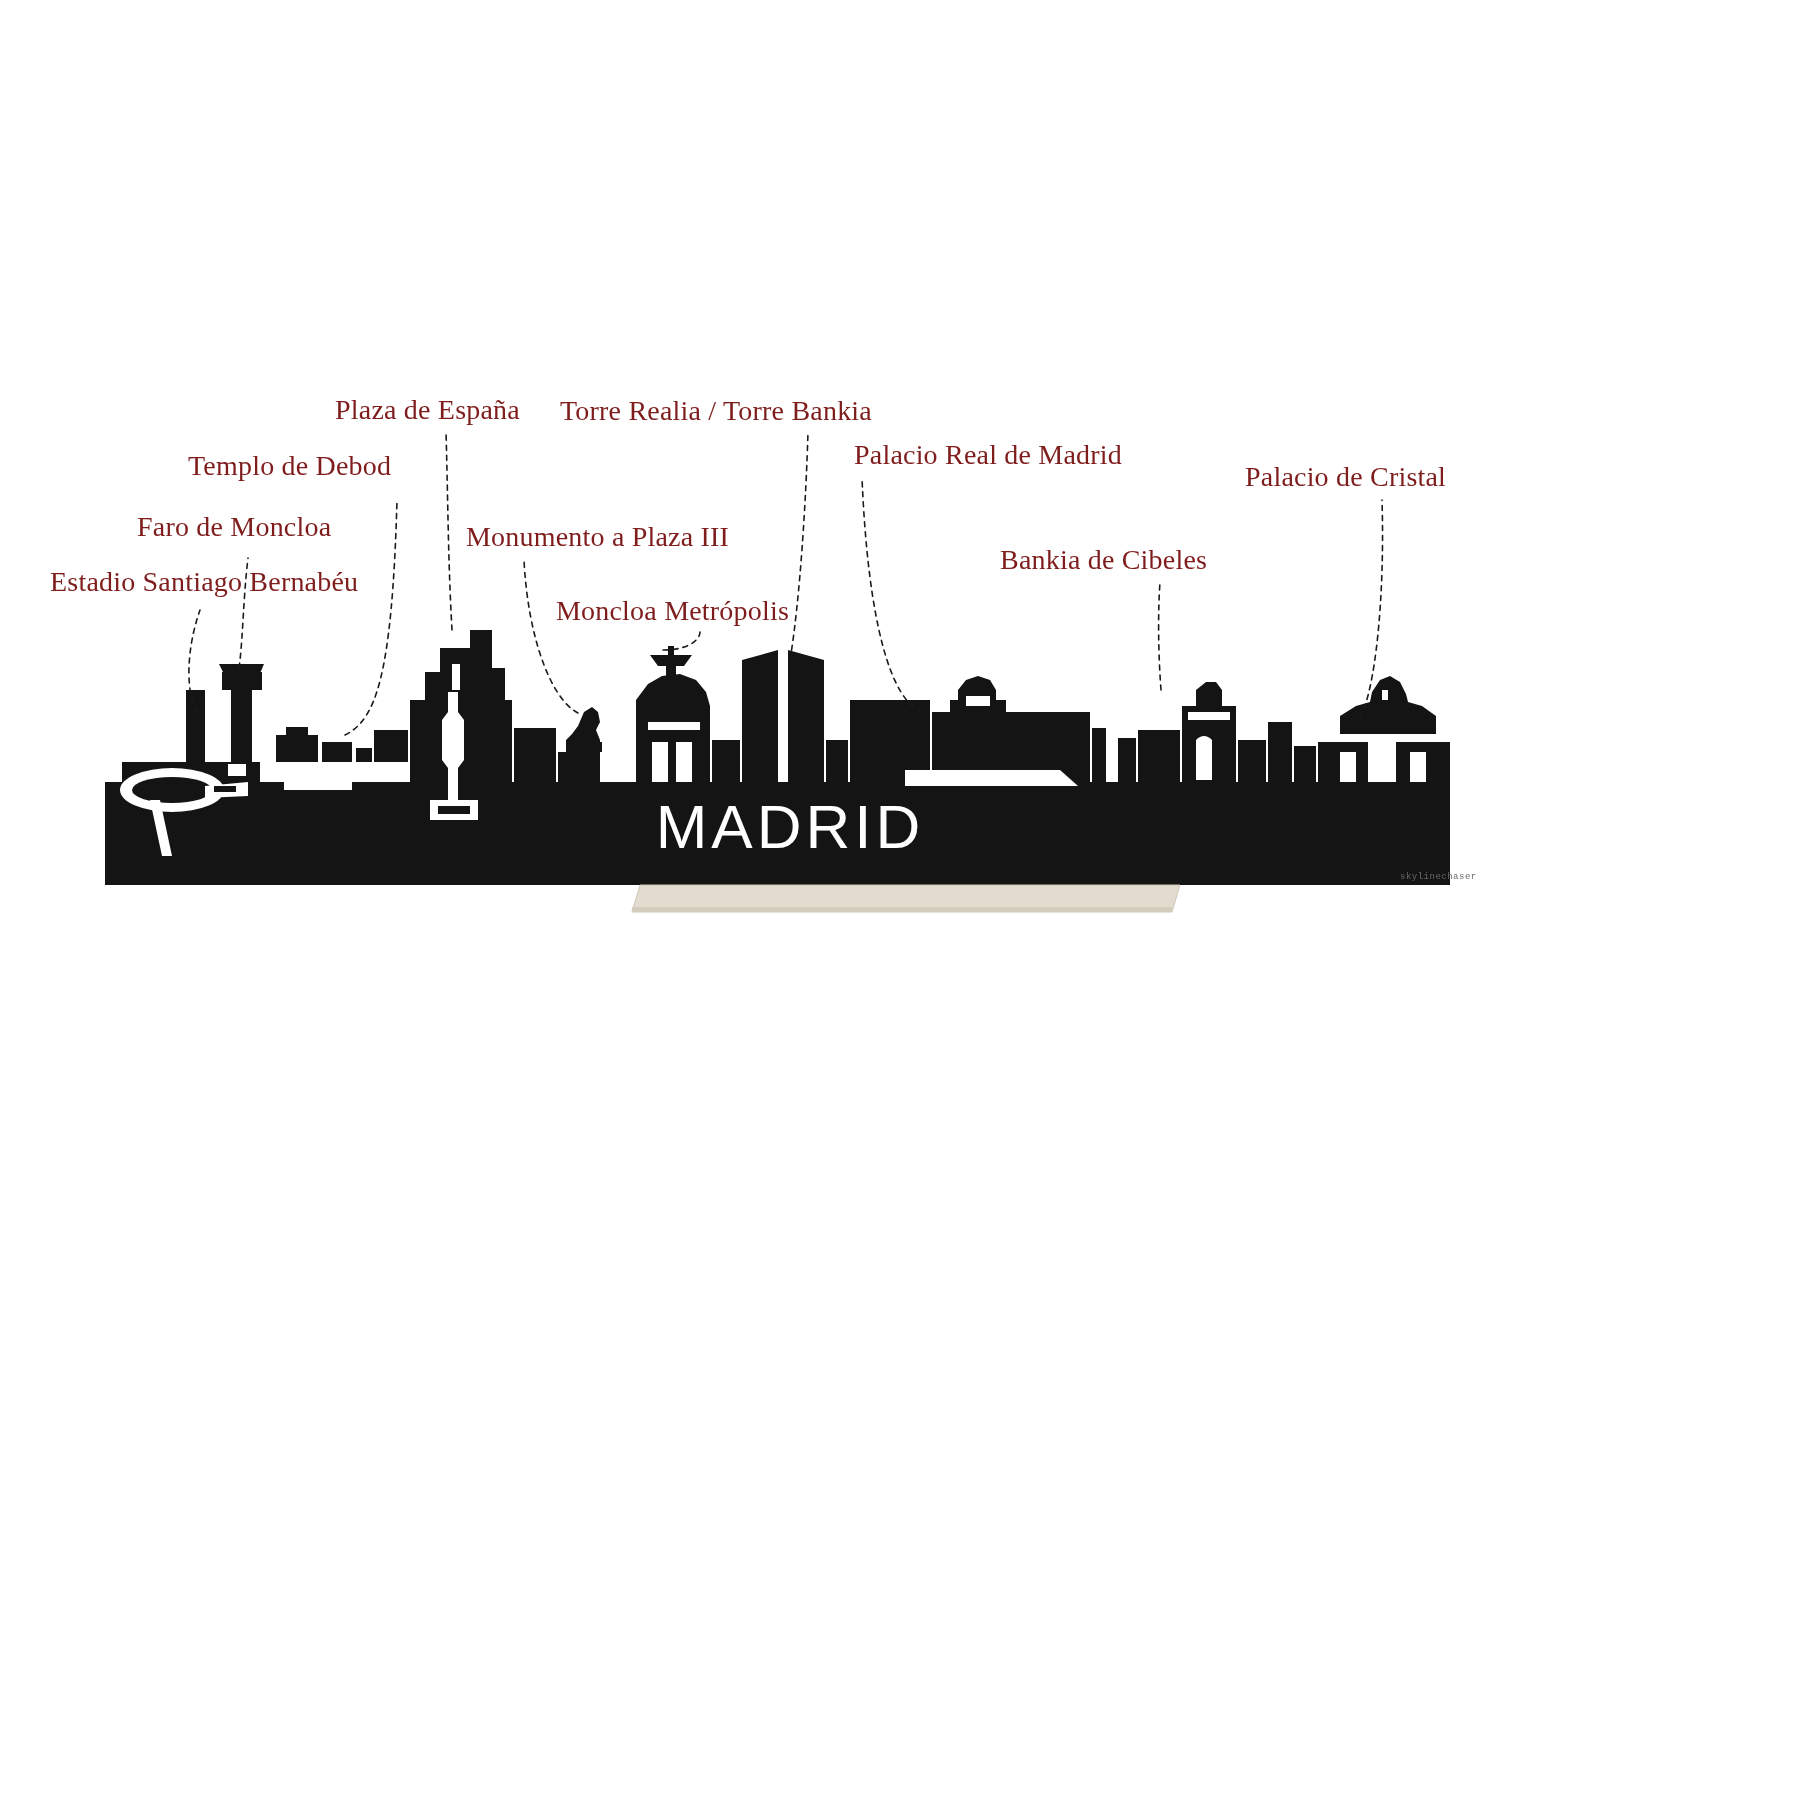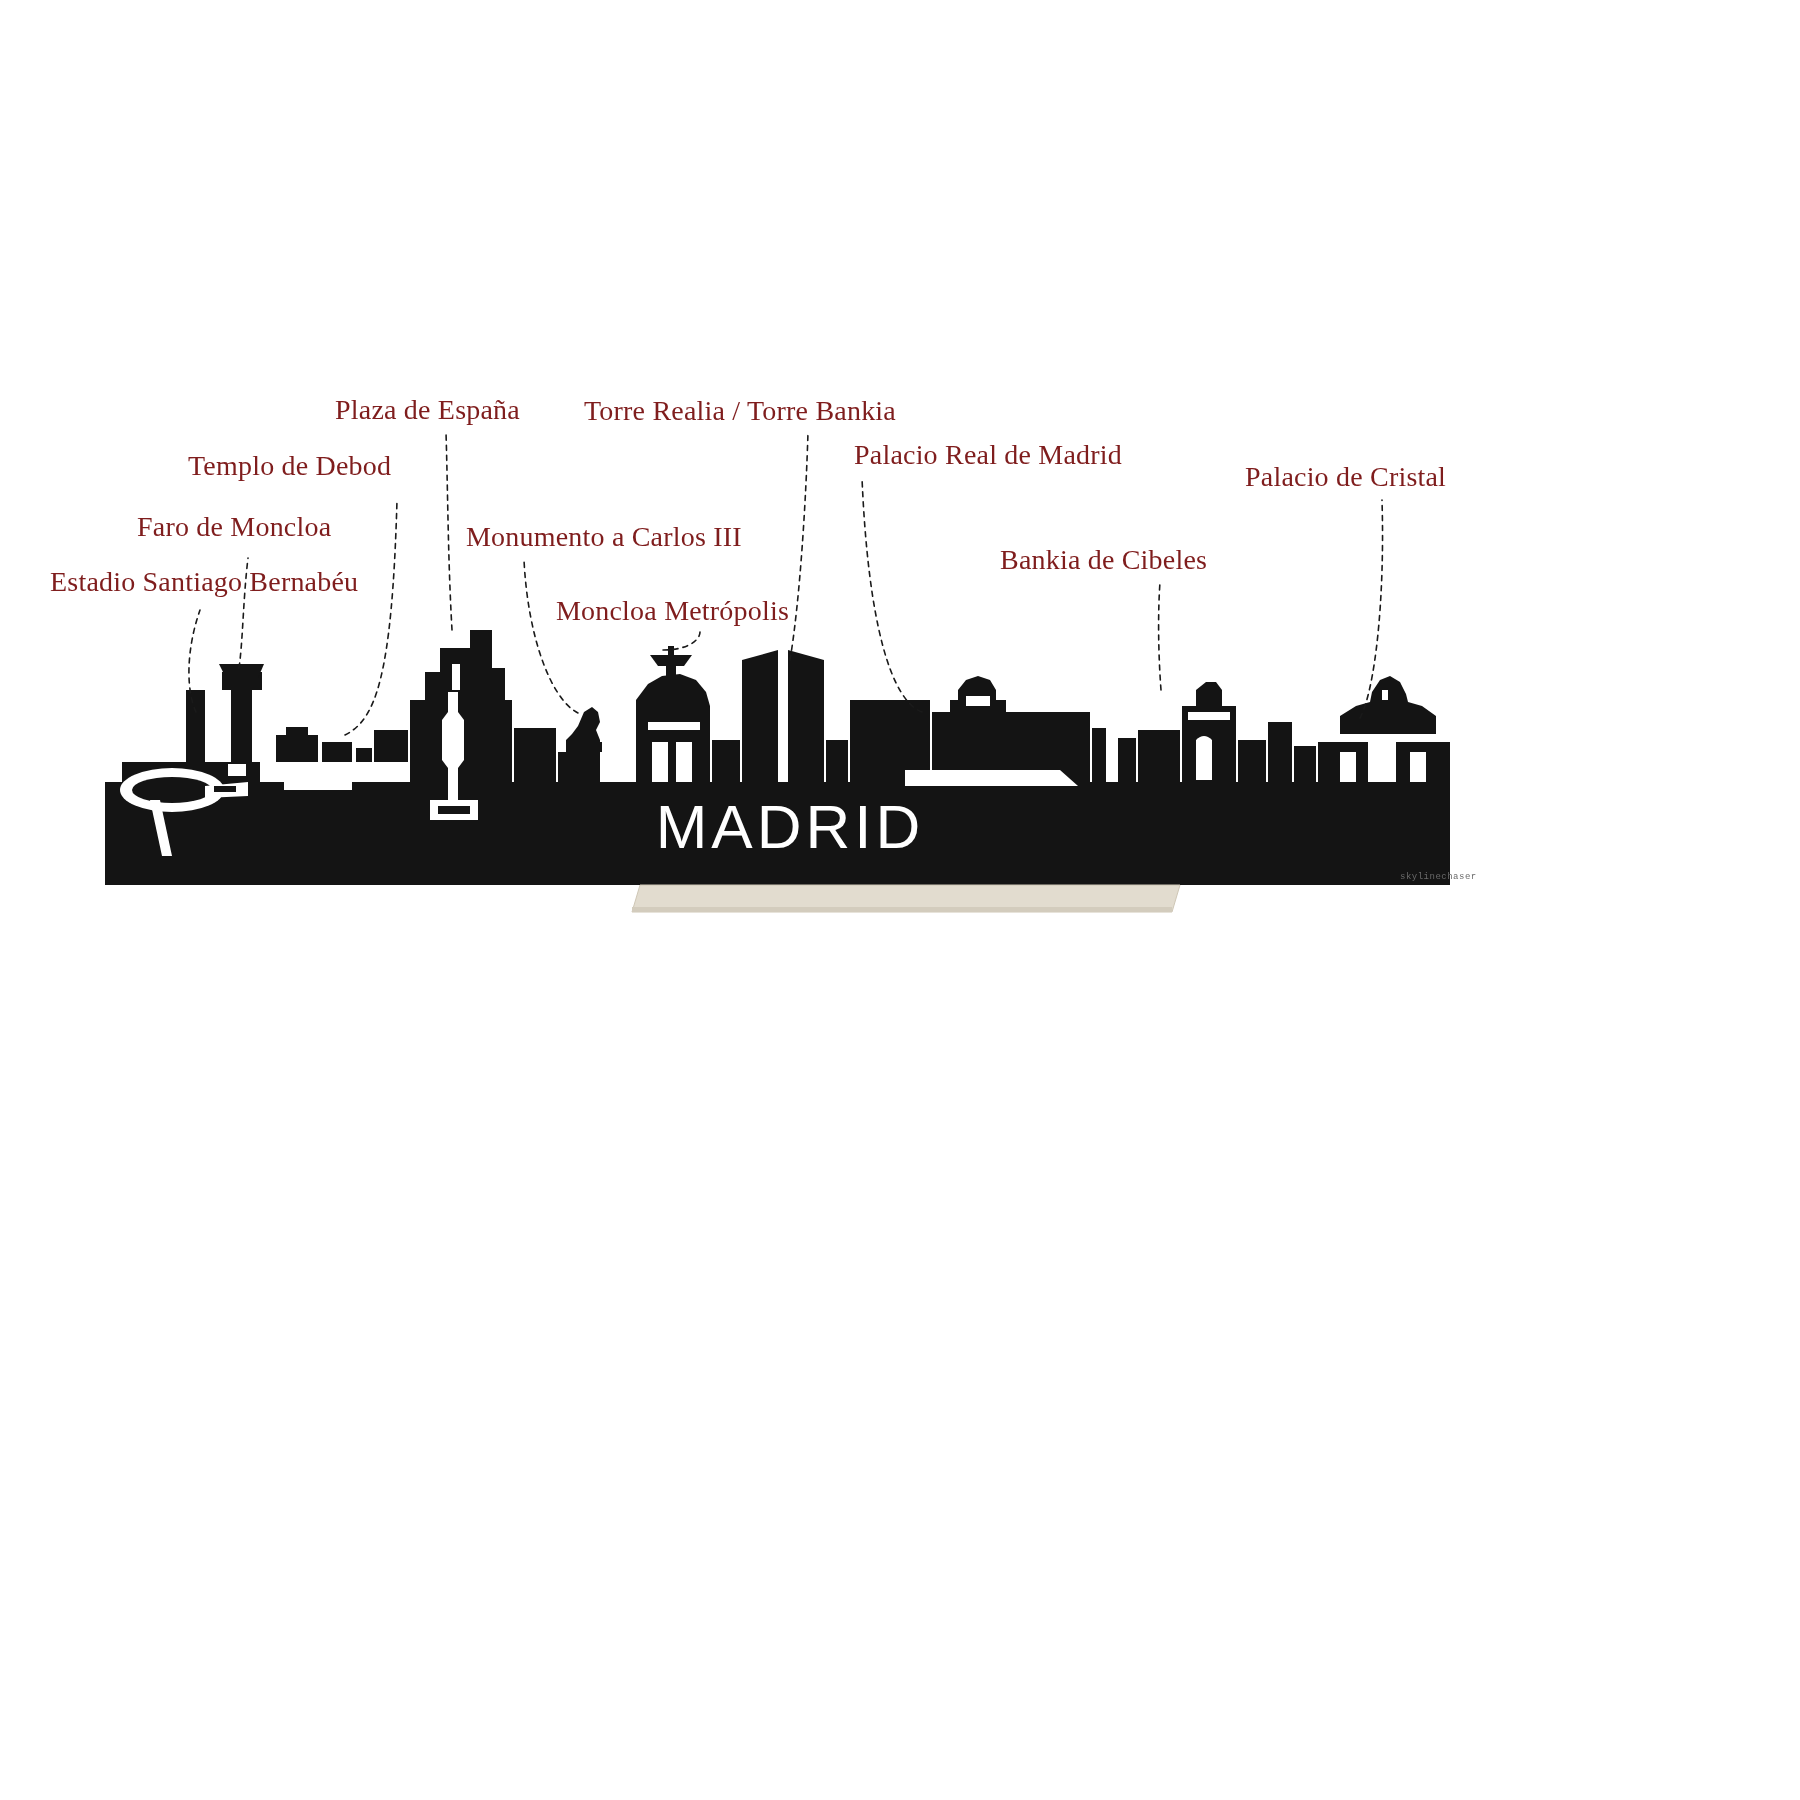--- a/index.html
+++ b/index.html
@@ -181,25 +181,25 @@
   </svg>
 
   <div class="annotation-label" style="left:50px; top:568px;">Estadio Santiago Bernabéu</div>
 
   <div class="annotation-label" style="left:137px; top:513px;">Faro de Moncloa</div>
 
   <div class="annotation-label" style="left:188px; top:452px;">Templo de Debod</div>
 
   <div class="annotation-label" style="left:335px; top:396px;">Plaza de España</div>
 
-  <div class="annotation-label" style="left:466px; top:523px;">Monumento a Carlos III</div>
+  <div class="annotation-label" style="left:466px; top:523px;">Monumento a Plaza III</div>
 
   <div class="annotation-label" style="left:556px; top:597px;">Moncloa Metrópolis</div>
 
-  <div class="annotation-label" style="left:584px; top:397px;text-align:right;">Torre Realia / Torre Bankia</div>
+  <div class="annotation-label" style="left:560px; top:397px;text-align:right;">Torre Realia / Torre Bankia</div>
 
   <div class="annotation-label" style="left:822px; top:441px;margin-left:32px;">Palacio Real de Madrid</div>
 
   <div class="annotation-label" style="left:1000px; top:546px;">Bankia de Cibeles</div>
 
   <div class="annotation-label" style="left:1245px; top:463px;">Palacio de Cristal</div>
 
   <div class="watermark" style="left:1400px; top:872px;">skylinechaser</div>
 
 </div>

